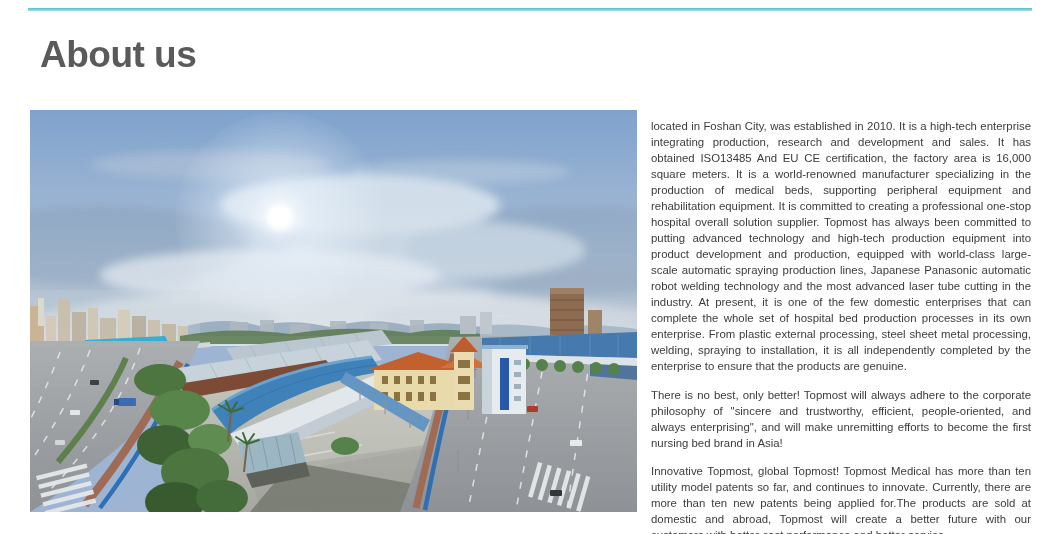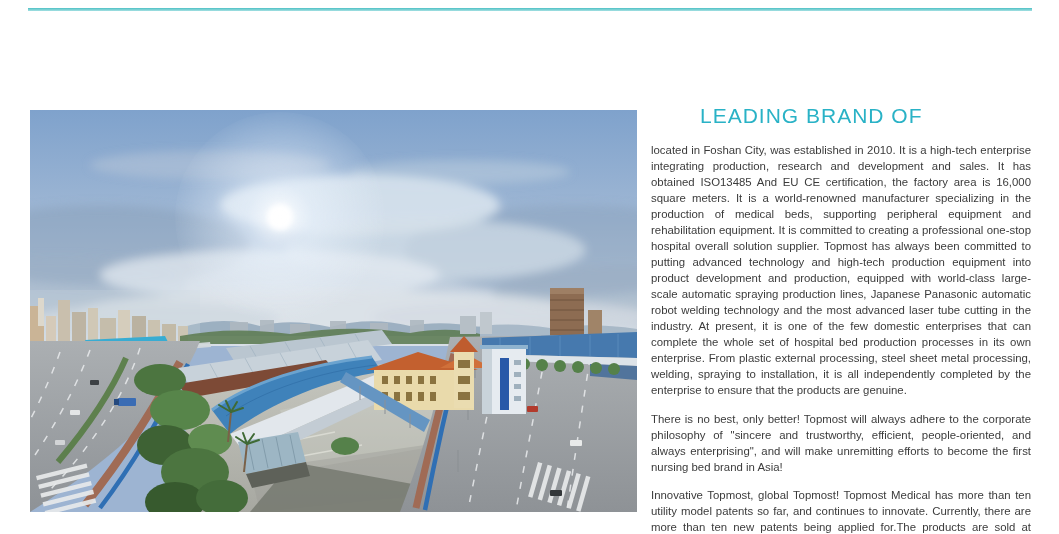--- a/index.html
+++ b/index.html
@@ -33,20 +33,21 @@
     text-align:justify;color:#3b3b3b;
   }
 </style>
 </head>
 <body>
 
 <div class="page">
 
   <div class="top-rule"></div>
 
+  <h1 class="page-title">About us</h1>
 
   <figure class="photo" aria-label="aerial-360-panorama-of-factory-campus">
     <svg viewBox="0 0 607 402" preserveAspectRatio="none" xmlns="http://www.w3.org/2000/svg">
       <defs>
         <linearGradient id="skyGrad" x1="0" y1="0" x2="0" y2="1">
           <stop offset="0" stop-color="#7fa2cc"></stop>
           <stop offset="0.45" stop-color="#9fb7d4"></stop>
           <stop offset="0.8" stop-color="#c5d1de"></stop>
           <stop offset="1" stop-color="#d8dfe6"></stop>
         </linearGradient>
@@ -315,20 +316,19 @@
           <line x1="217" y1="334" x2="213" y2="323"></line>
           <line x1="217" y1="334" x2="224" y2="324"></line>
           <line x1="217" y1="334" x2="229" y2="330"></line>
         </g>
       </g>
     </svg>
   </figure>
 
   <div class="text-col">
     <h2 class="section-heading">
-      <span>LEADING BRAND OF</span>
     </h2>
     <p>located in Foshan City, was established in 2010.  It is a high-tech enterprise integrating production, research and development and sales. It has obtained ISO13485 And EU CE certification, the  factory area is 16,000 square meters. It is a world-renowned manufacturer specializing in the production of medical beds, supporting peripheral equipment and rehabilitation equipment. It is committed to creating a professional one-stop hospital overall solution supplier. Topmost has always been committed to putting advanced technology and high-tech production equipment into product development and production, equipped with world-class large-scale automatic spraying production lines, Japanese Panasonic automatic robot welding technology and the most advanced laser tube cutting in the industry. At present, it is one of the few domestic enterprises that can complete the whole set of hospital bed production processes in its own enterprise. From plastic external processing, steel sheet metal processing, welding, spraying to installation, it is all independently completed by the enterprise to ensure that the products are genuine.</p>
     <p>There is no best, only better! Topmost will always adhere to the corporate philosophy of "sincere and trustworthy, efficient, people-oriented, and always enterprising", and will make unremitting efforts to become the first nursing bed brand in Asia!</p>
     <p>Innovative Topmost, global Topmost! Topmost Medical has more than ten utility model patents so far, and continues to innovate. Currently, there are more than ten new patents being applied for.The products are sold at domestic  and abroad, Topmost will create a better future with our customers with better cost performance and better service.</p>
   </div>
 
 </div>
 
 </body></html>

